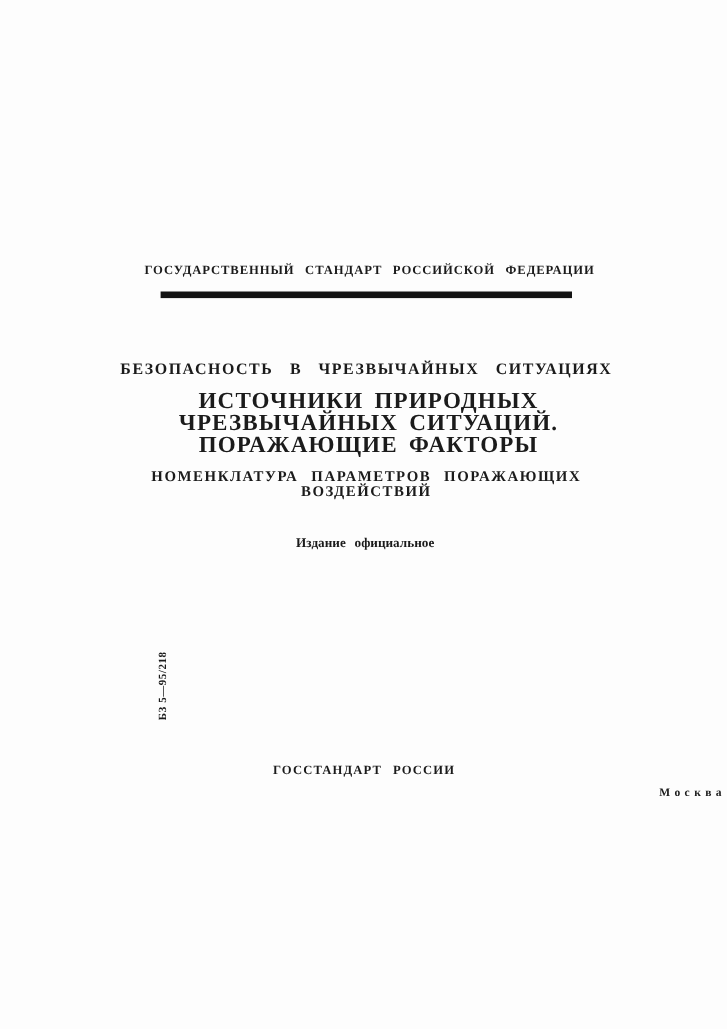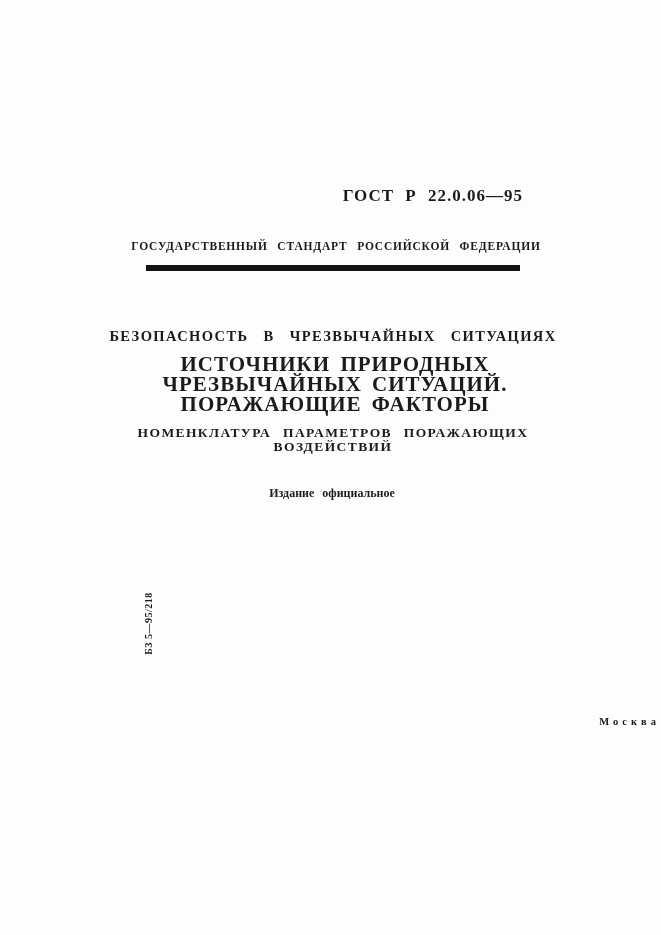--- a/index.html
+++ b/index.html
@@ -96,21 +96,20 @@
     text-align: right;
     font-size: 10.5px; font-weight: bold;
     letter-spacing: 4px;
   }
 </style>
 </head>
 <body>
 
 <div class="page">
 
-  <div class="gost-number">ГОСТ Р 22.0.06—95</div>
 
   <div class="header-line">ГОСУДАРСТВЕННЫЙ СТАНДАРТ РОССИЙСКОЙ ФЕДЕРАЦИИ</div>
 
   <div class="black-bar"></div>
 
   <div class="subject">БЕЗОПАСНОСТЬ В ЧРЕЗВЫЧАЙНЫХ СИТУАЦИЯХ</div>
 
   <div class="main-title">
     <div>ИСТОЧНИКИ ПРИРОДНЫХ</div>
     <div>ЧРЕЗВЫЧАЙНЫХ СИТУАЦИЙ.</div>
@@ -119,16 +118,17 @@
 
   <div class="subtitle">
     <div>НОМЕНКЛАТУРА ПАРАМЕТРОВ ПОРАЖАЮЩИХ</div>
     <div>ВОЗДЕЙСТВИЙ</div>
   </div>
 
   <div class="edition">Издание официальное</div>
 
   <div class="side-code">БЗ 5—95/218</div>
 
+  <div class="publisher">ГОССТАНДАРТ РОССИИ</div>
 
   <div class="city">Москва</div>
 
 </div>
 
 </body></html>

